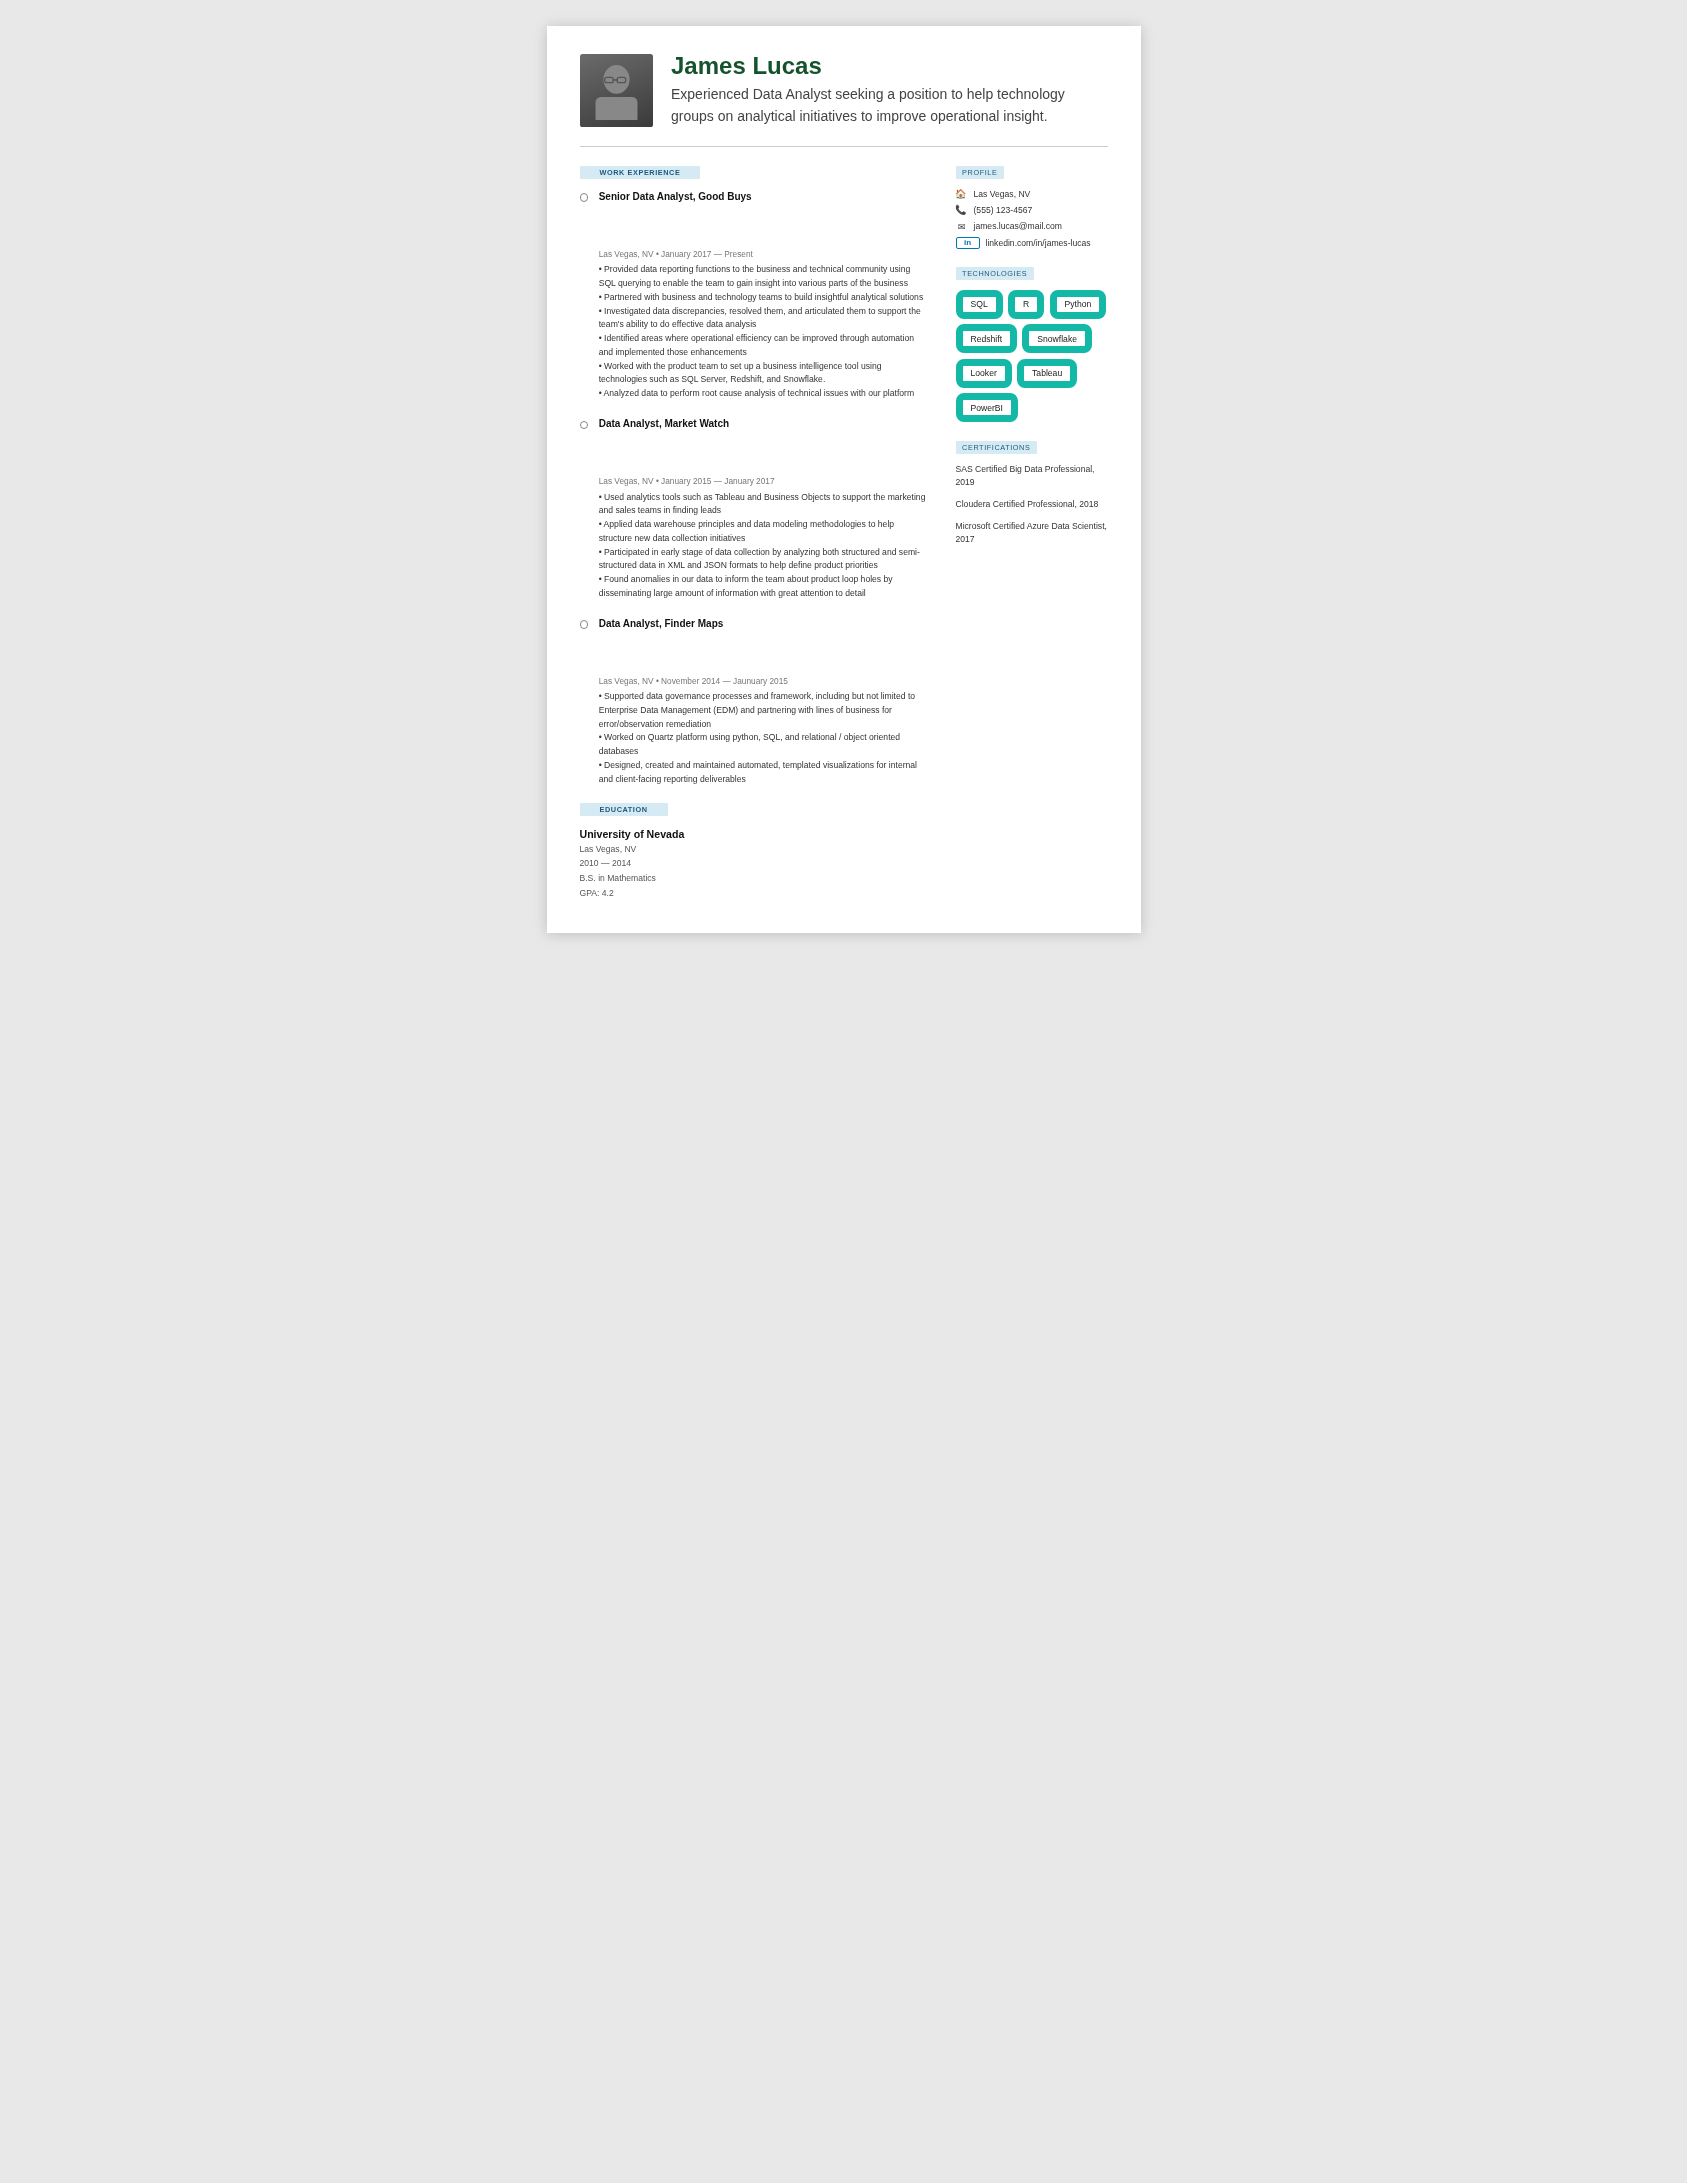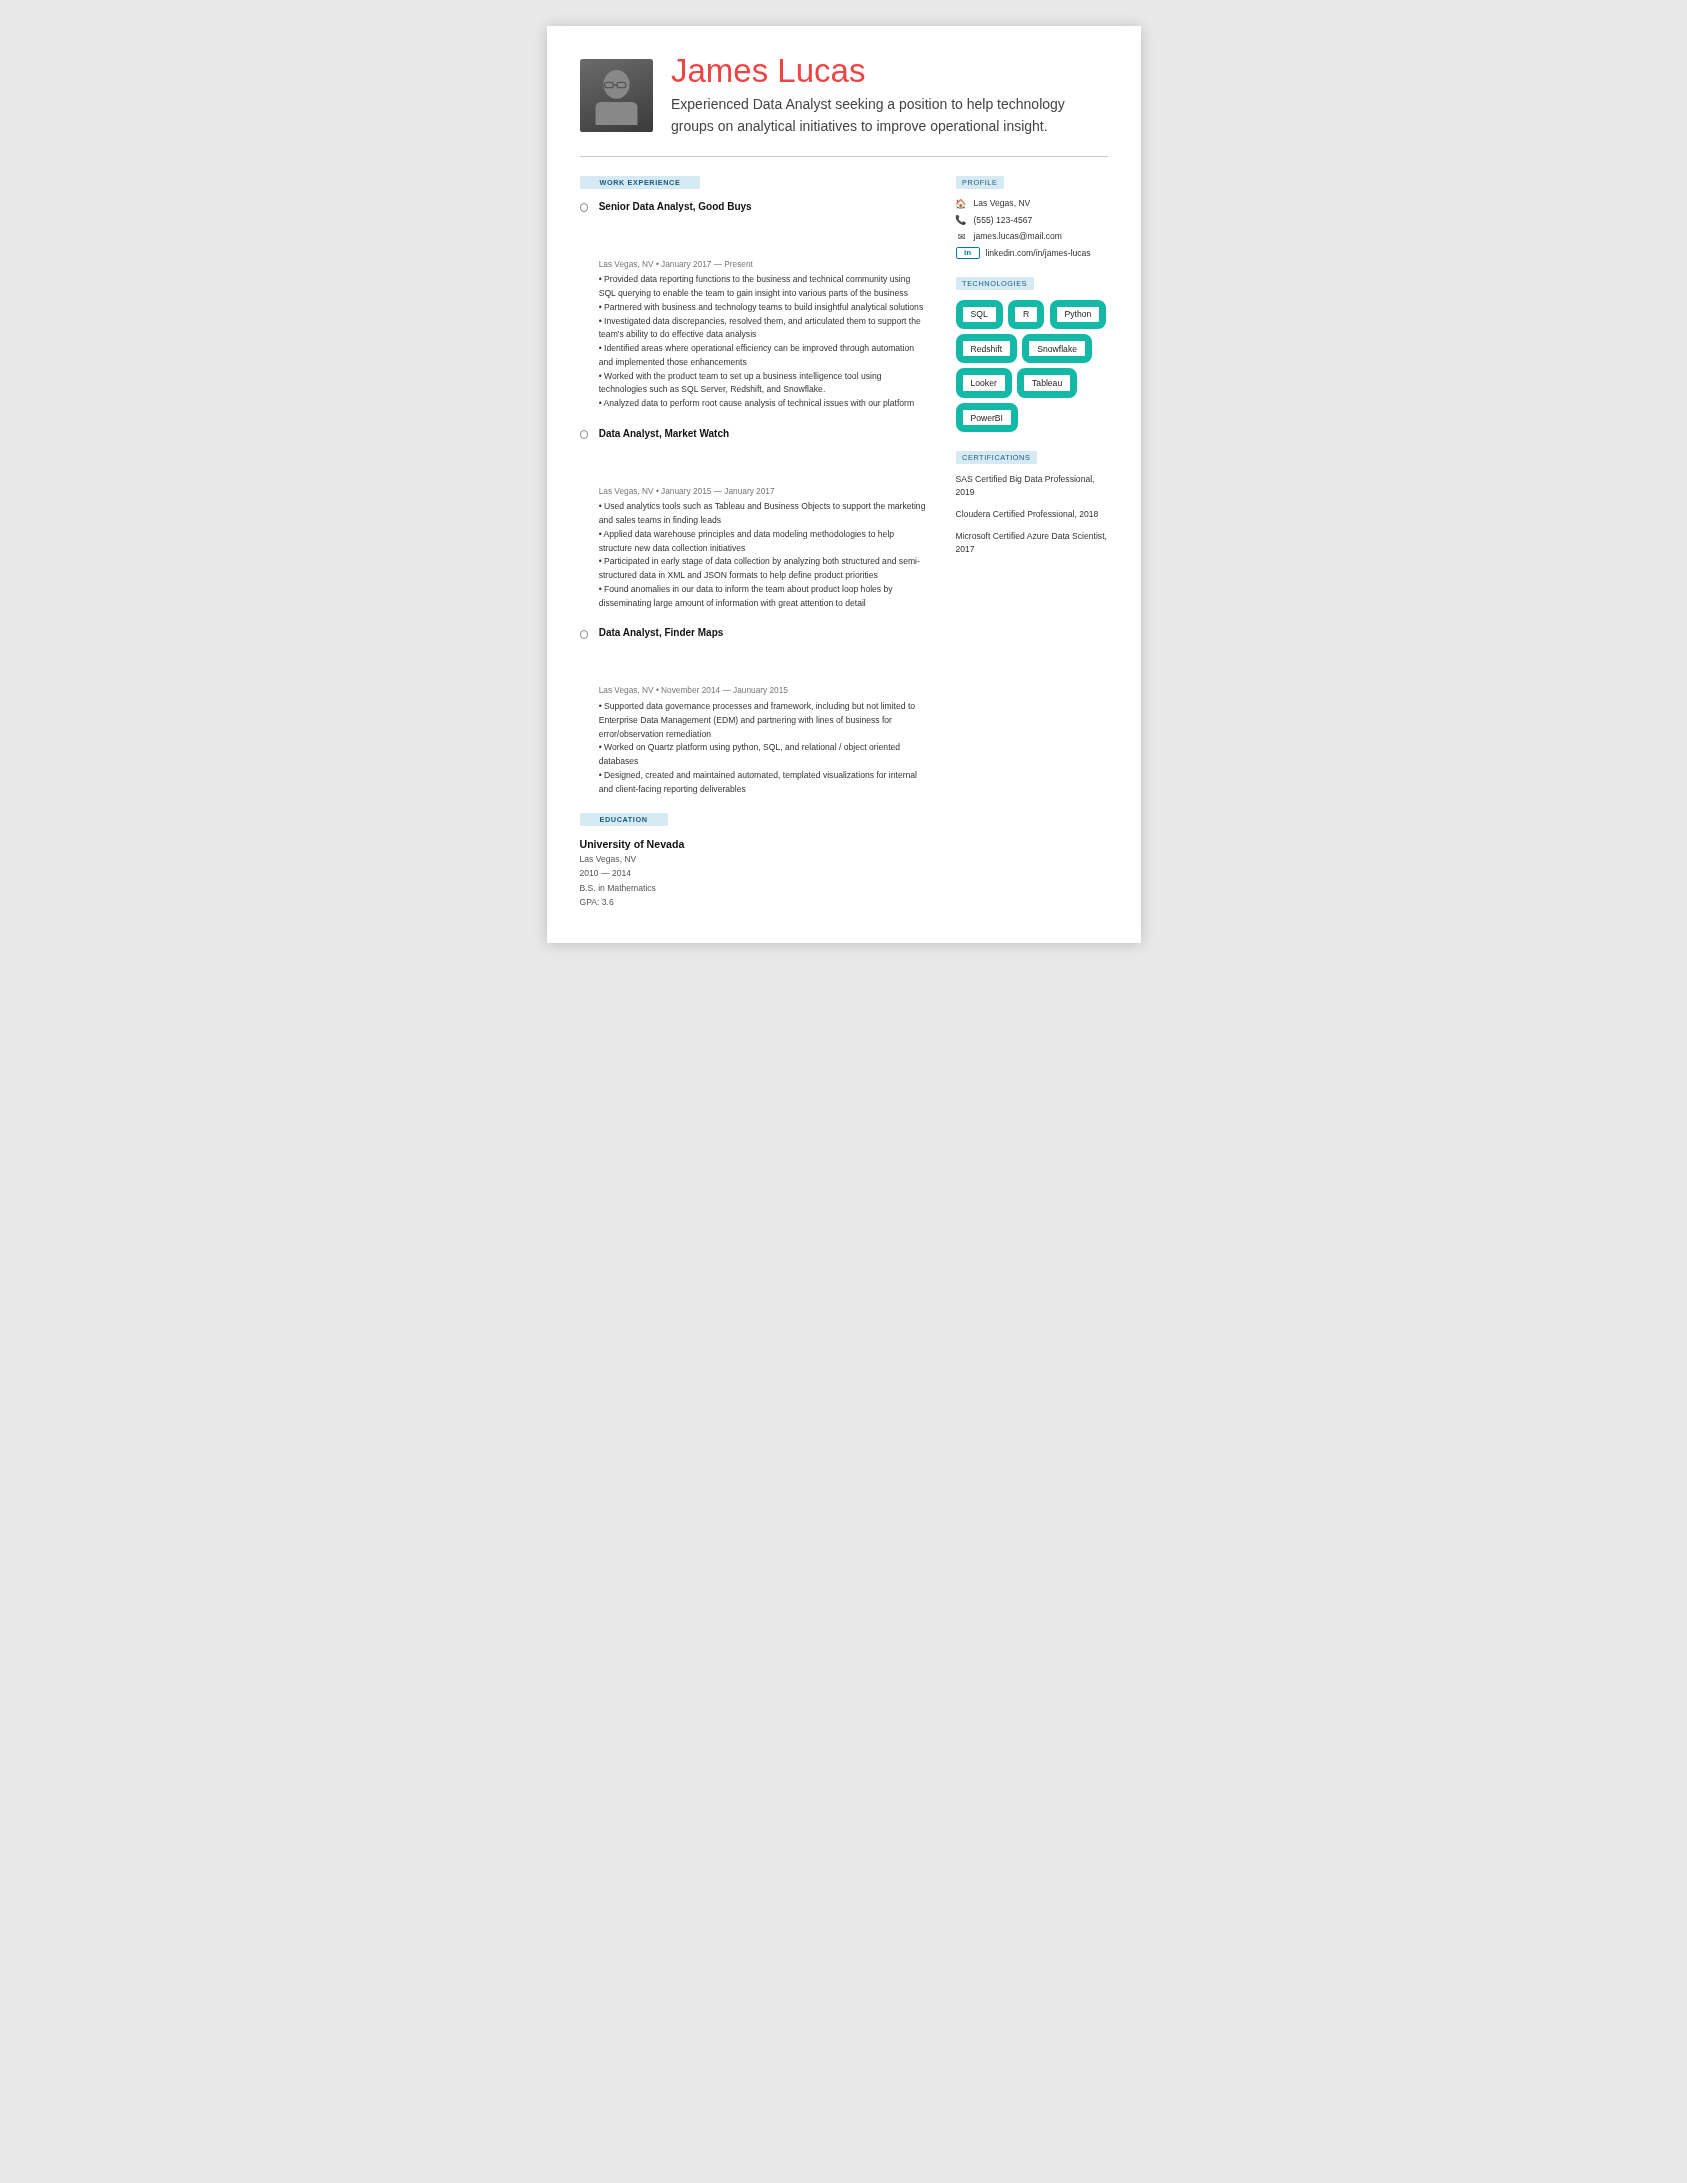--- a/index.html
+++ b/index.html
@@ -41,23 +41,23 @@
       height: 100%;
       background: linear-gradient(160deg, #6b6b6b 0%, #3a3a3a 100%);
       display: flex;
       align-items: center;
       justify-content: center;
       color: #ccc;
       font-size: 26.4px;
     }
     .header-info { flex: 1; }
     .header-name {
-      font-size: 33px;
-      font-weight: 400;
-      color: #ef4444;
+      font-size: 24px;
+      font-weight: 700;
+      color: #14532d;
       font-family: Arial, sans-serif;
       line-height: 1.1;
       margin-bottom: 5.3px;
     }
     .header-tagline {
       font-size: 14px;
       color: #444;
       line-height: 1.55;
       font-family: Arial, sans-serif;
     }
@@ -282,21 +282,21 @@
           </div>
         </div>
       </div>
 
       <div class="education-section">
         <span class="section-label">EDUCATION</span>
         <div class="edu-school">University of Nevada</div>
         <div class="edu-meta">Las Vegas, NV</div>
         <div class="edu-meta">2010 — 2014</div>
         <div class="edu-meta">B.S. in Mathematics</div>
-        <div class="edu-meta">GPA: 3.6</div>
+        <div class="edu-meta">GPA: 4.2</div>
       </div>
 
     </div>
 
     <div class="right-col">
 
       <div class="right-section">
         <div><span class="right-section-label">PROFILE</span></div>
         <div class="profile-item">
           <span class="profile-icon">🏠</span>

